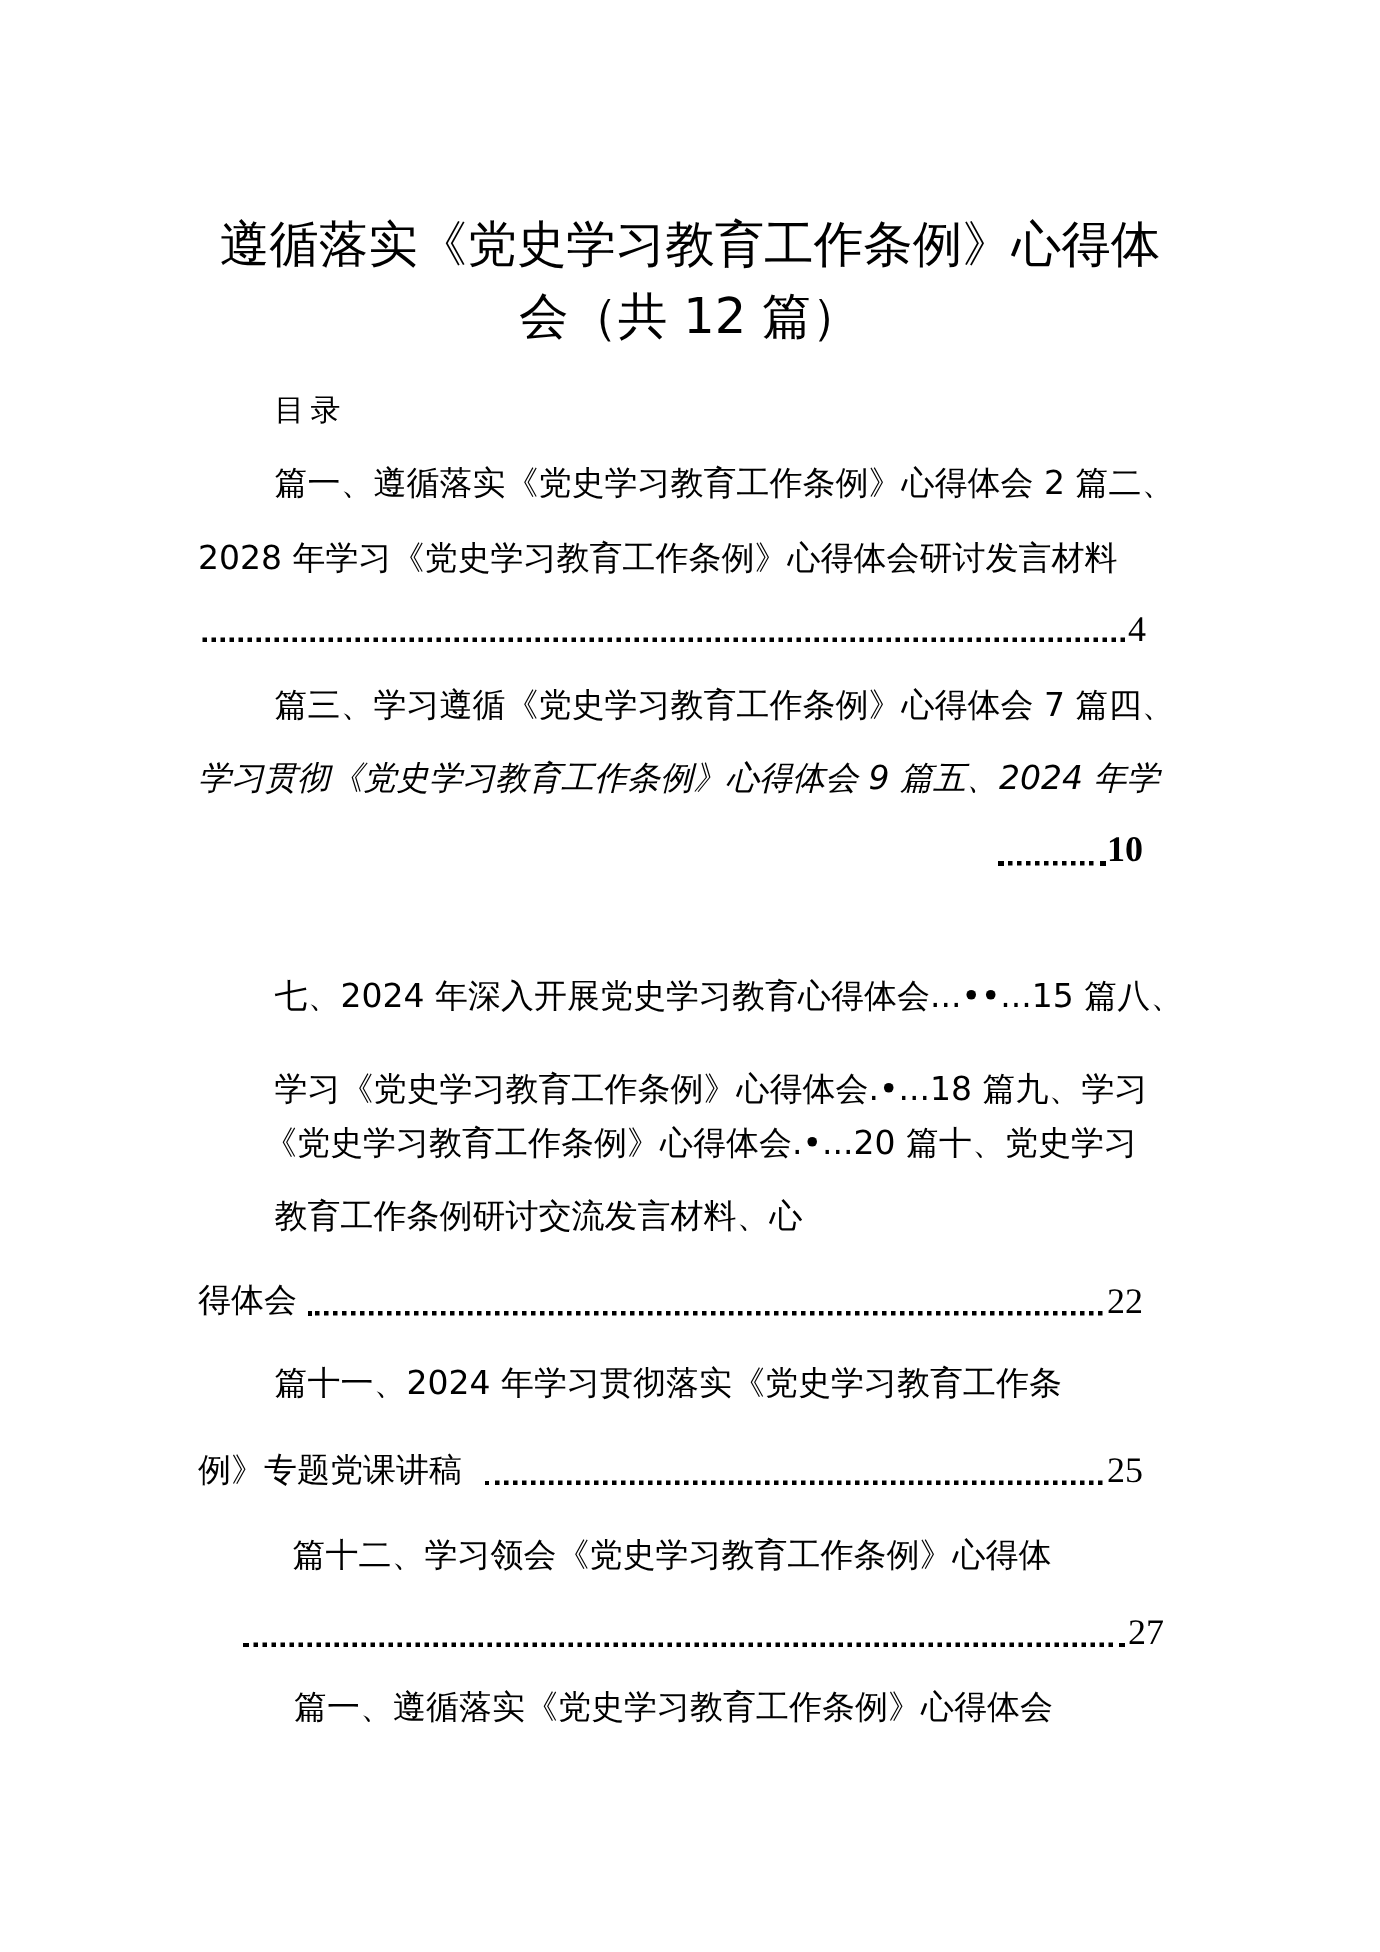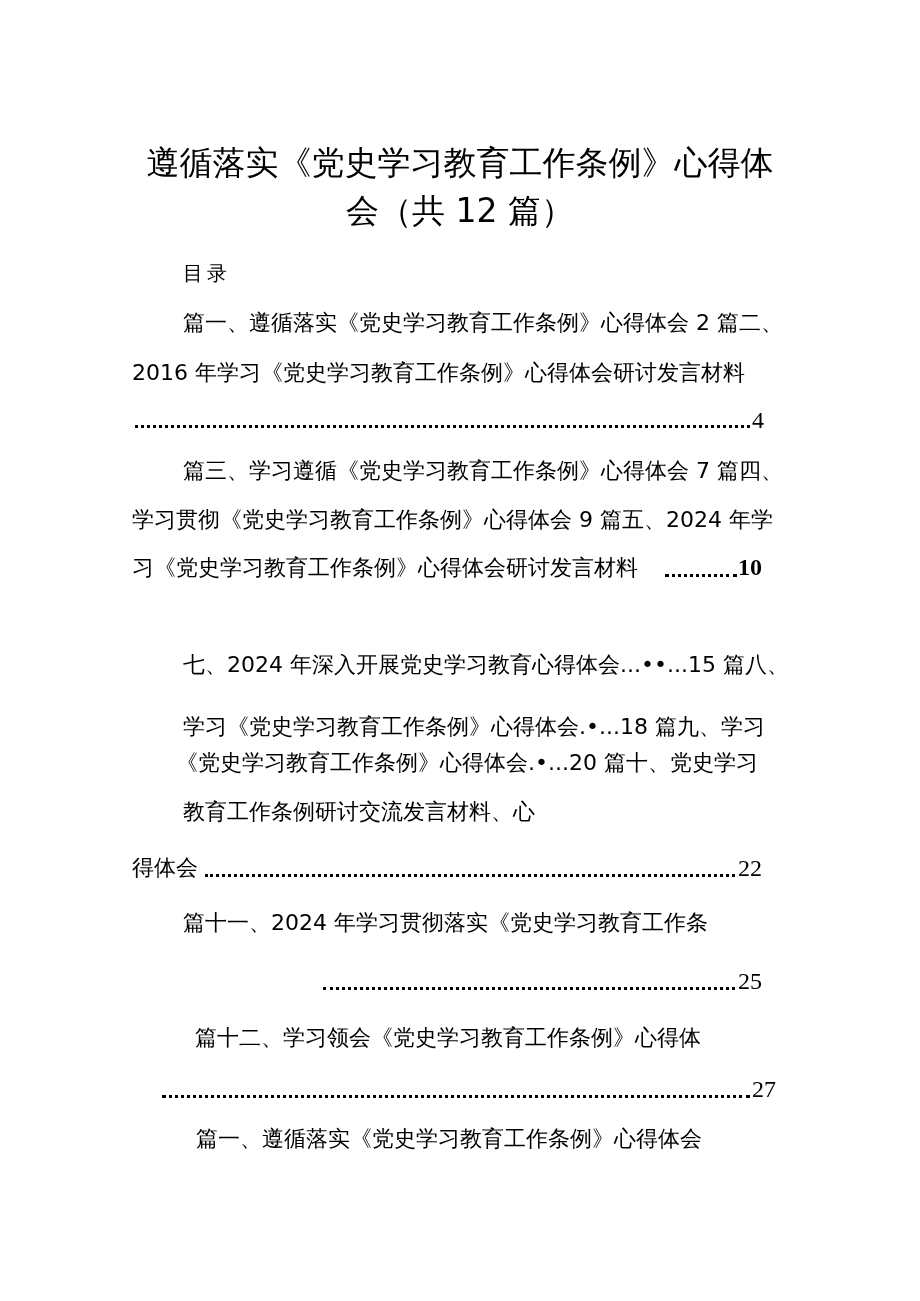--- a/index.html
+++ b/index.html
@@ -65,48 +65,48 @@
 
 <div class="page">
 
   <div class="title l1">遵循落实《党史学习教育工作条例》心得体</div>
   <div class="title l2">会（共 12 篇）</div>
 
   <div class="toc-heading">目录</div>
 
   <div class="line" style="left:183px; top:308px;">篇一、遵循落实《党史学习教育工作条例》心得体会 2 篇二、</div>
 
-  <div class="line" style="left:132px; top:358px;">2016 年学习《党史学习教育工作条例》心得体会研讨发言材料</div>
+  <div class="line" style="left:132px; top:358px;">2028 年学习《党史学习教育工作条例》心得体会研讨发言材料</div>
 
   <div class="dots" style="left:135px; top:422px; width:615px;"></div>
   <div class="pageno" style="left:752px; top:405px;">4</div>
 
   <div class="line" style="left:183px; top:456px;">篇三、学习遵循《党史学习教育工作条例》心得体会 7 篇四、</div>
 
-  <div class="line" style="left:132px; top:505px;">学习贯彻《党史学习教育工作条例》心得体会 9 篇五、2024 年学</div>
+  <div class="line" style="left:132px; top:505px;font-style:italic;">学习贯彻《党史学习教育工作条例》心得体会 9 篇五、2024 年学</div>
 
-  <div class="line" style="left:132px; top:553px;">习《党史学习教育工作条例》心得体会研讨发言材料</div>
   <div class="dots" style="left:665px; top:571px; width:72px;"></div>
   <div class="pageno" style="left:738px; top:552px;font-weight:bold;">10</div>
 
 
   <div class="line" style="left:183px; top:650px;">七、2024 年深入开展党史学习教育心得体会...••...15 篇八、</div>
 
   <div class="line" style="left:183px; top:700px;margin-top:12px;">学习《党史学习教育工作条例》心得体会.•...18 篇九、学习</div>
 
   <div class="line" style="left:176px; top:748px;">《党史学习教育工作条例》心得体会.•...20 篇十、党史学习</div>
 
   <div class="line" style="left:183px; top:797px;">教育工作条例研讨交流发言材料、心</div>
 
   <div class="line" style="left:132px; top:853px;">得体会</div>
   <div class="dots" style="left:205px; top:871px; width:530px;"></div>
   <div class="pageno" style="left:738px; top:853px;">22</div>
 
   <div class="line" style="left:183px; top:908px;">篇十一、2024 年学习贯彻落实《党史学习教育工作条</div>
 
+  <div class="line" style="left:132px; top:966px;">例》专题党课讲稿</div>
   <div class="dots" style="left:323px; top:984px; width:412px;"></div>
   <div class="pageno" style="left:738px; top:966px;">25</div>
 
   <div class="line" style="left:183px; top:1023px;margin-left:12px;">篇十二、学习领会《党史学习教育工作条例》心得体</div>
 
   <div class="dots" style="left:162px; top:1092px; width:588px;"></div>
   <div class="pageno" style="left:752px; top:1074px;font-family:Liberation Serif, serif;">27</div>
 
   <div class="line" style="left:196px; top:1124px;">篇一、遵循落实《党史学习教育工作条例》心得体会</div>
 

